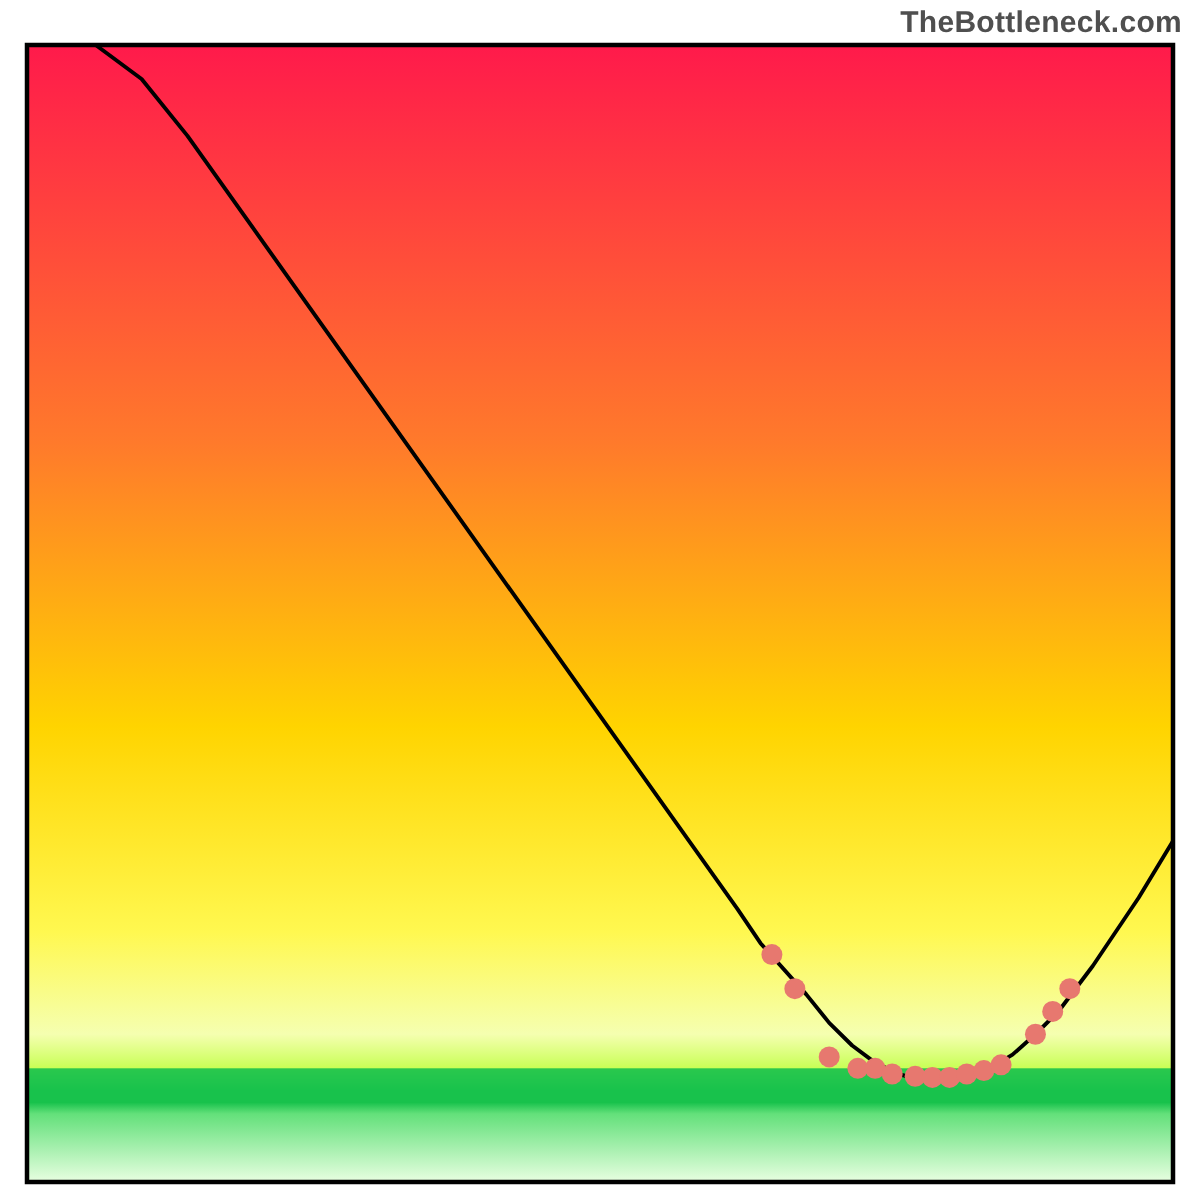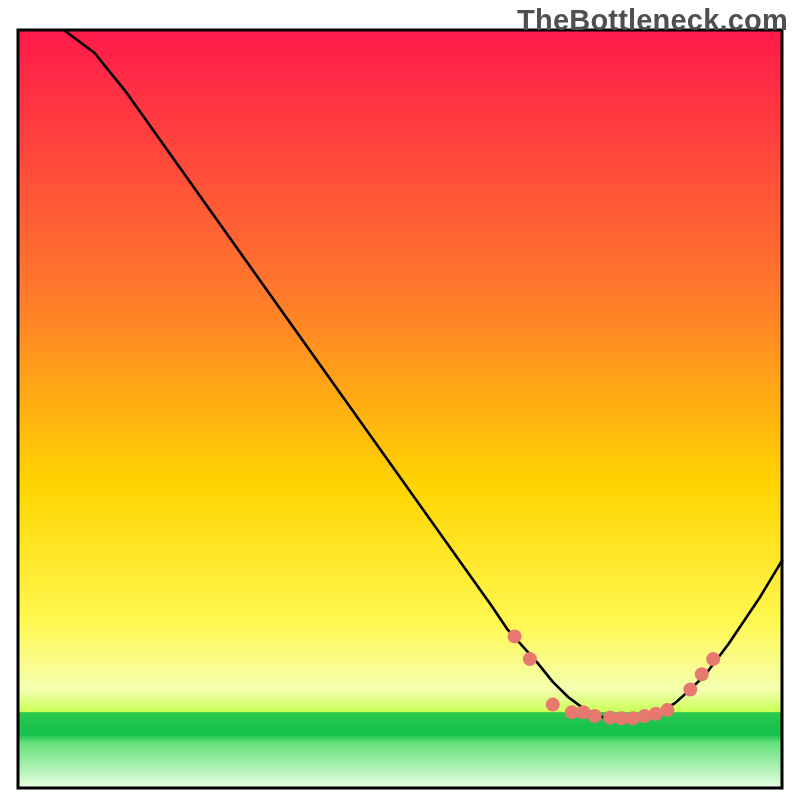--- a/index.html
+++ b/index.html
@@ -13,21 +13,21 @@
   }
   .wrap {
     position: relative;
     width: 800px;
     height: 800px;
   }
   .attribution {
     position: absolute;
     top: 4px;
     right: 12px;
-    font-size: 29px;
+    font-size: 20px;
     font-weight: 600;
     color: #4f4f4f;
     letter-spacing: 0.2px;
   }
   svg.chart {
     display: block;
   }
 </style>
 </head>
 <body>

